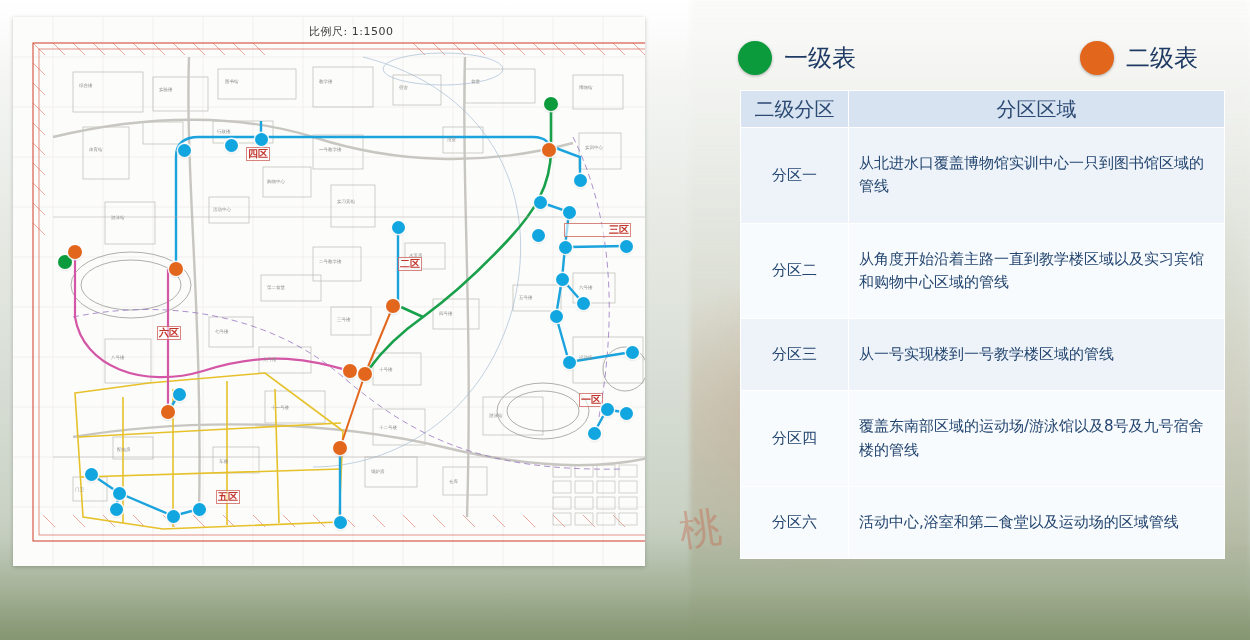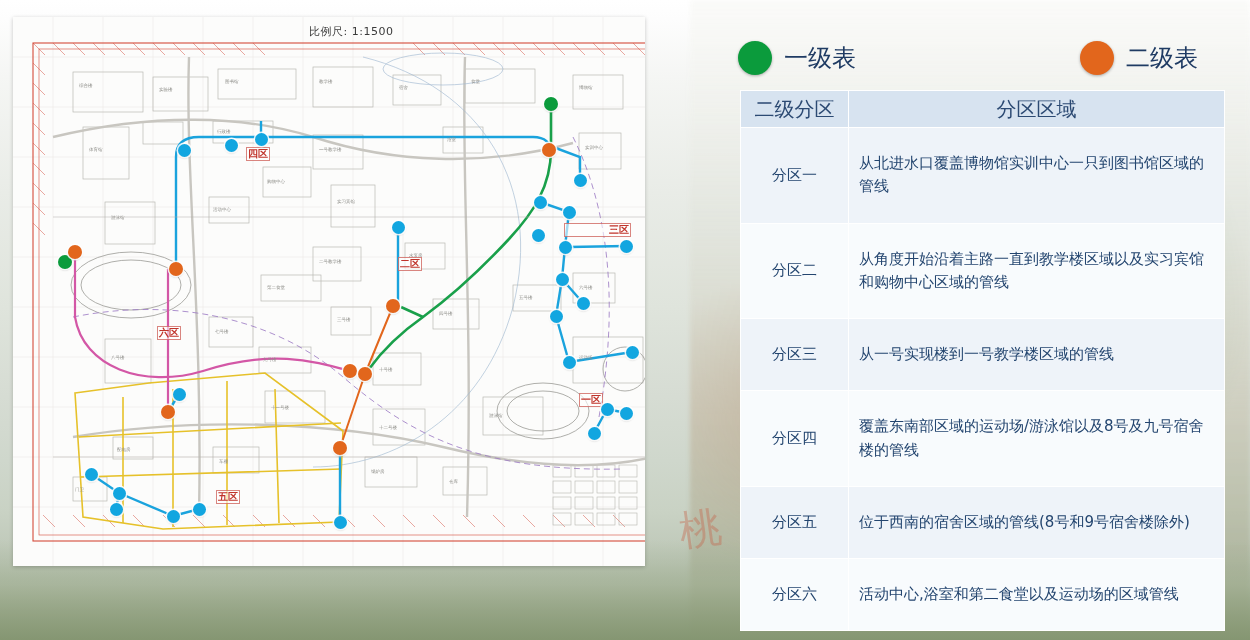--- a/index.html
+++ b/index.html
@@ -446,23 +446,19 @@
           <td>从角度开始沿着主路一直到教学楼区域以及实习宾馆和购物中心区域的管线</td>
         </tr>
         <tr class="even">
           <td class="zone-name">分区三</td>
           <td>从一号实现楼到一号教学楼区域的管线</td>
         </tr>
         <tr class="odd">
           <td class="zone-name">分区四</td>
           <td>覆盖东南部区域的运动场/游泳馆以及8号及九号宿舍楼的管线</td>
         </tr>
-        <tr class="even">
-          <td class="zone-name">分区五</td>
-          <td>位于西南的宿舍区域的管线(8号和9号宿舍楼除外)</td>
-        </tr>
         <tr class="odd">
           <td class="zone-name">分区六</td>
           <td>活动中心,浴室和第二食堂以及运动场的区域管线</td>
         </tr>
       </tbody>
   </table>
 </div>
 
 </body></html>

